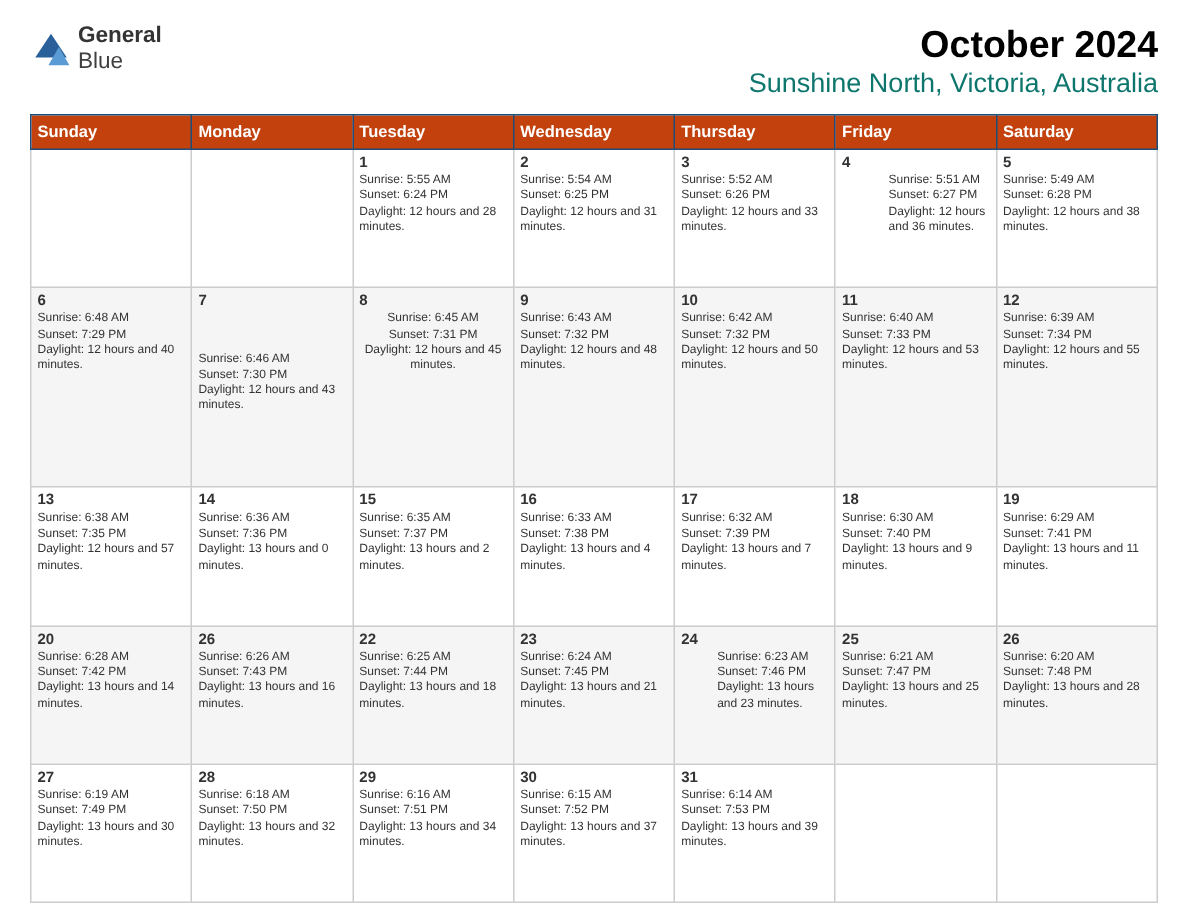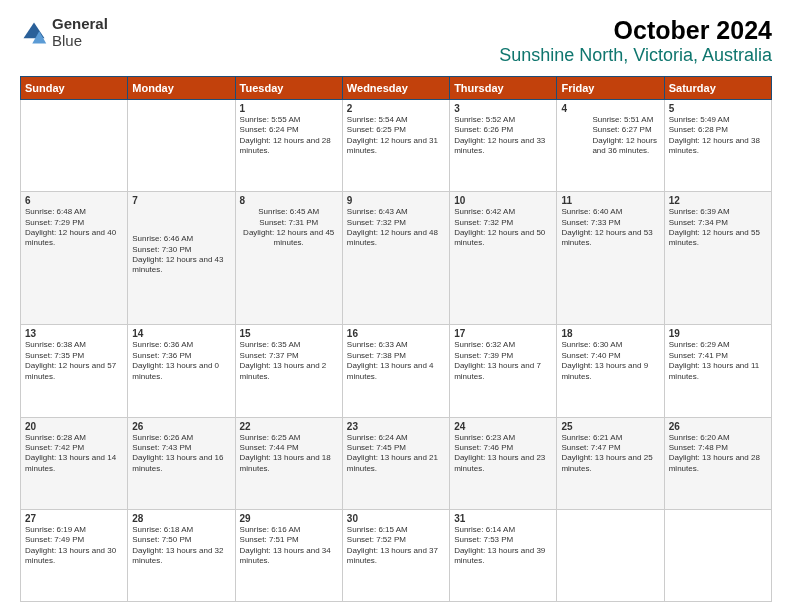--- a/index.html
+++ b/index.html
@@ -278,21 +278,21 @@
 Daylight: 13 hours and 18 minutes.</div>
           </td>
           <td>
             <span class="day-num">23</span>
             <div class="cell-text" style="white-space: pre-line;">Sunrise: 6:24 AM
 Sunset: 7:45 PM
 Daylight: 13 hours and 21 minutes.</div>
           </td>
           <td>
             <span class="day-num">24</span>
-            <div class="cell-text" style="white-space: pre-line;">Sunrise: 6:23 AM
+            <div class="cell-text" style="white-space: pre-line; margin-left: 24px;">Sunrise: 6:23 AM
 Sunset: 7:46 PM
 Daylight: 13 hours and 23 minutes.</div>
           </td>
           <td>
             <span class="day-num">25</span>
             <div class="cell-text" style="white-space: pre-line;">Sunrise: 6:21 AM
 Sunset: 7:47 PM
 Daylight: 13 hours and 25 minutes.</div>
           </td>
           <td>

